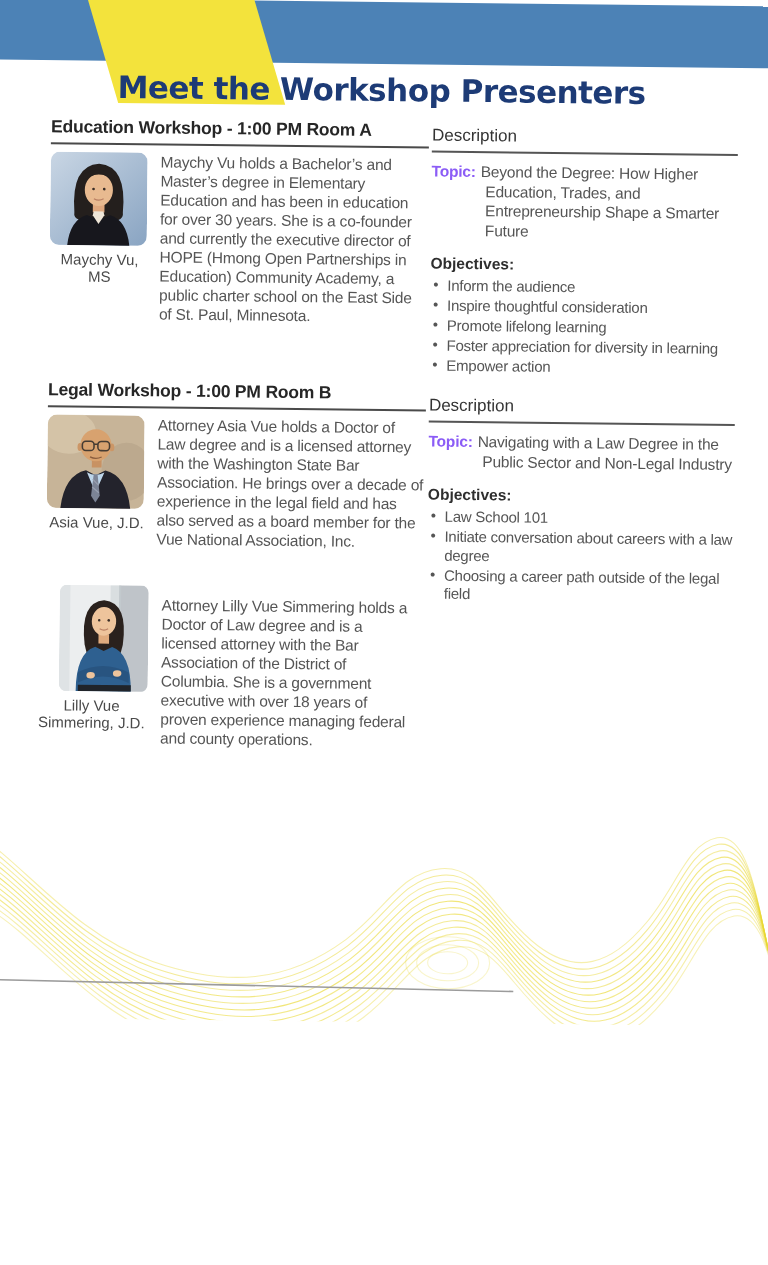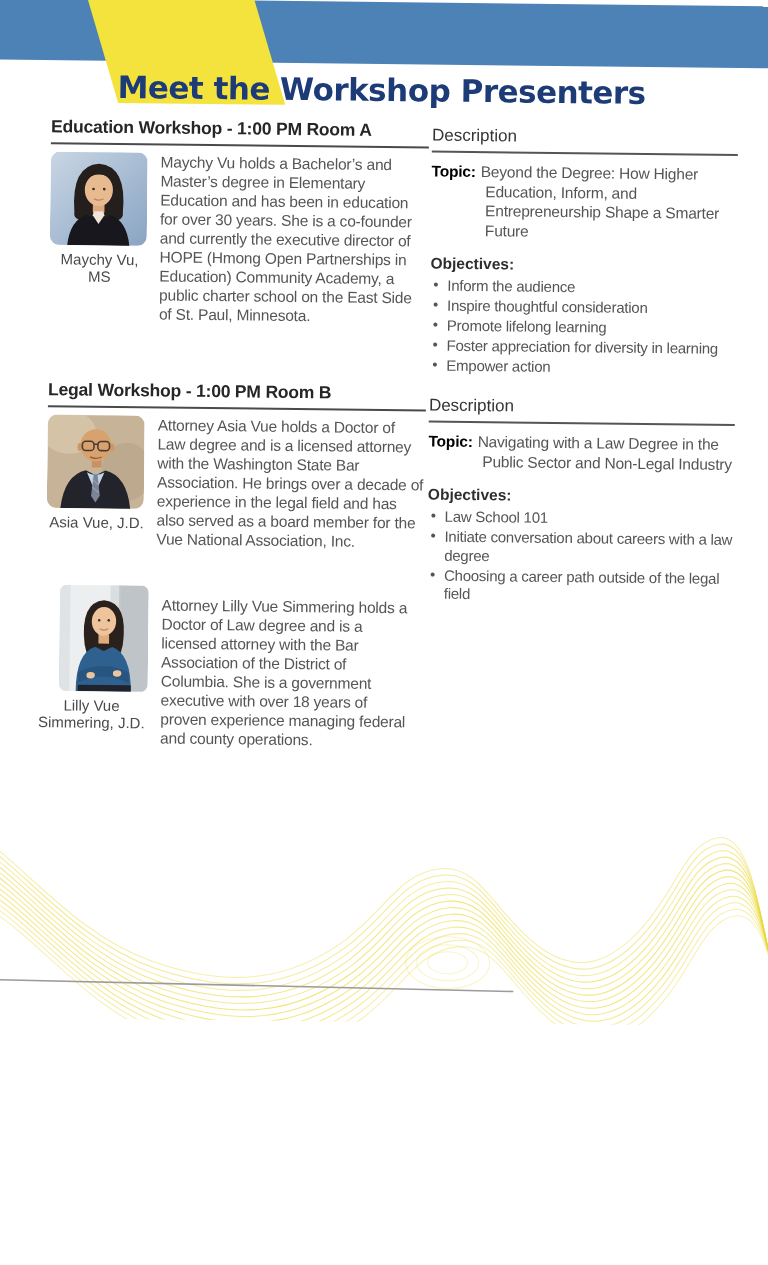--- a/index.html
+++ b/index.html
@@ -30,21 +30,21 @@
   .p3{left:36px;width:382px;}
   .p3 .photo-col{width:118px;}
   .p3 .photo{width:89px;height:107px;margin-left:26px;border-radius:8px;}
   .p3 .bio{margin-top:10px;max-width:252px;}
 
   .desc{position:absolute;left:429px;width:318px;}
   .desc-heading{font-size:17px;font-weight:400;color:#333333;width:306px;
                 padding-bottom:5px;border-bottom:2px solid #555555;}
   .topic{margin-top:9px;padding-left:54px;text-indent:-54px;
          font-size:15.5px;line-height:19.5px;color:#555555;letter-spacing:-0.2px;}
-  .topic .lbl{font-weight:700;color:#000000;margin-right:5px;}
+  .topic .lbl{font-weight:700;color:#8b5cf6;margin-right:5px;}
   .obj-label{margin-top:15px;font-size:15.5px;font-weight:700;color:#2e2e2e;}
   ul.objectives{list-style:none;margin:4px 0 0 0;padding:0;
                 font-size:15px;line-height:18.5px;color:#555555;letter-spacing:-0.25px;}
   ul.objectives li{position:relative;padding-left:17px;margin-bottom:1.5px;}
   ul.objectives li::before{content:"\2022";position:absolute;left:3px;top:-1px;color:#555555;}
 
   
   .waves{position:absolute;left:-6px;top:812px;width:780px;height:210px;}
 </style>
 </head>
@@ -85,21 +85,21 @@
           </span>
           <div class="caption">Maychy Vu, MS</div>
         </div>
         <div class="bio">Maychy Vu holds a Bachelor’s and Master’s degree in Elementary Education and has been in education for over 30 years. She is a co-founder and currently the executive director of HOPE (Hmong Open Partnerships in Education) Community Academy, a public charter school on the East Side of St. Paul, Minnesota.</div>
       </div>
     </div>
 
     <div class="desc" style="top:125px;">
       <div class="desc-heading">Description</div>
       <div class="topic">
-        <span class="lbl">Topic:</span><span>Beyond the Degree: How Higher Education, Inform, and Entrepreneurship Shape a Smarter Future</span>
+        <span class="lbl">Topic:</span><span>Beyond the Degree: How Higher Education, Trades, and Entrepreneurship Shape a Smarter Future</span>
       </div>
       <div class="obj-label">Objectives:</div>
       <ul class="objectives">
         <li>Inform the audience</li>
         <li>Inspire thoughtful consideration</li>
         <li>Promote lifelong learning</li>
         <li>Foster appreciation for diversity in learning</li>
         <li>Empower action</li>
       </ul>
     </div>

